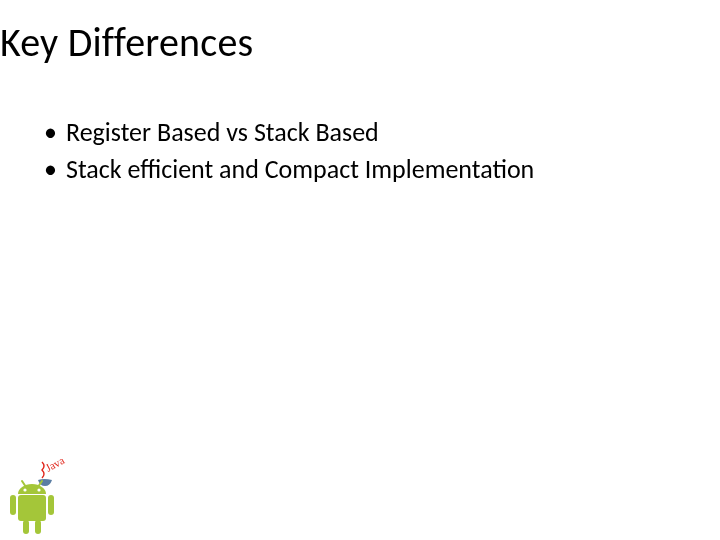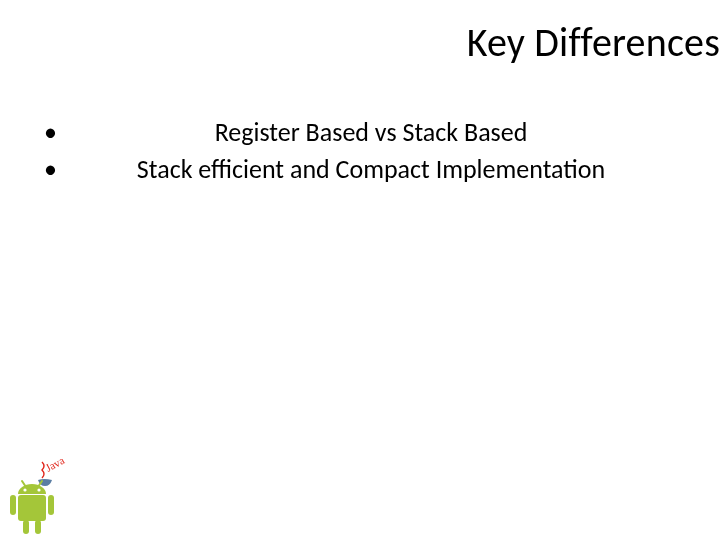--- a/index.html
+++ b/index.html
@@ -17,31 +17,30 @@
     width: 720px;
     height: 540px;
     position: relative;
     box-sizing: border-box;
   }
   .title {
     position: absolute;
     top: 18px;
     left: 0;
     width: 720px;
-    text-align: right;
+    text-align: left;
     font-size: 40px;
     font-weight: 400;
     letter-spacing: 0.2px;
   }
   .body {
     position: absolute;
     top: 116px;
     left: 44px;
     right: 44px;
-    text-align: center;
   }
   .body ul {
     margin: 0;
     padding: 0;
     list-style: none;
   }
   .body li {
     font-size: 26px;
     line-height: 1.28;
     margin: 0 0 4px 0;

